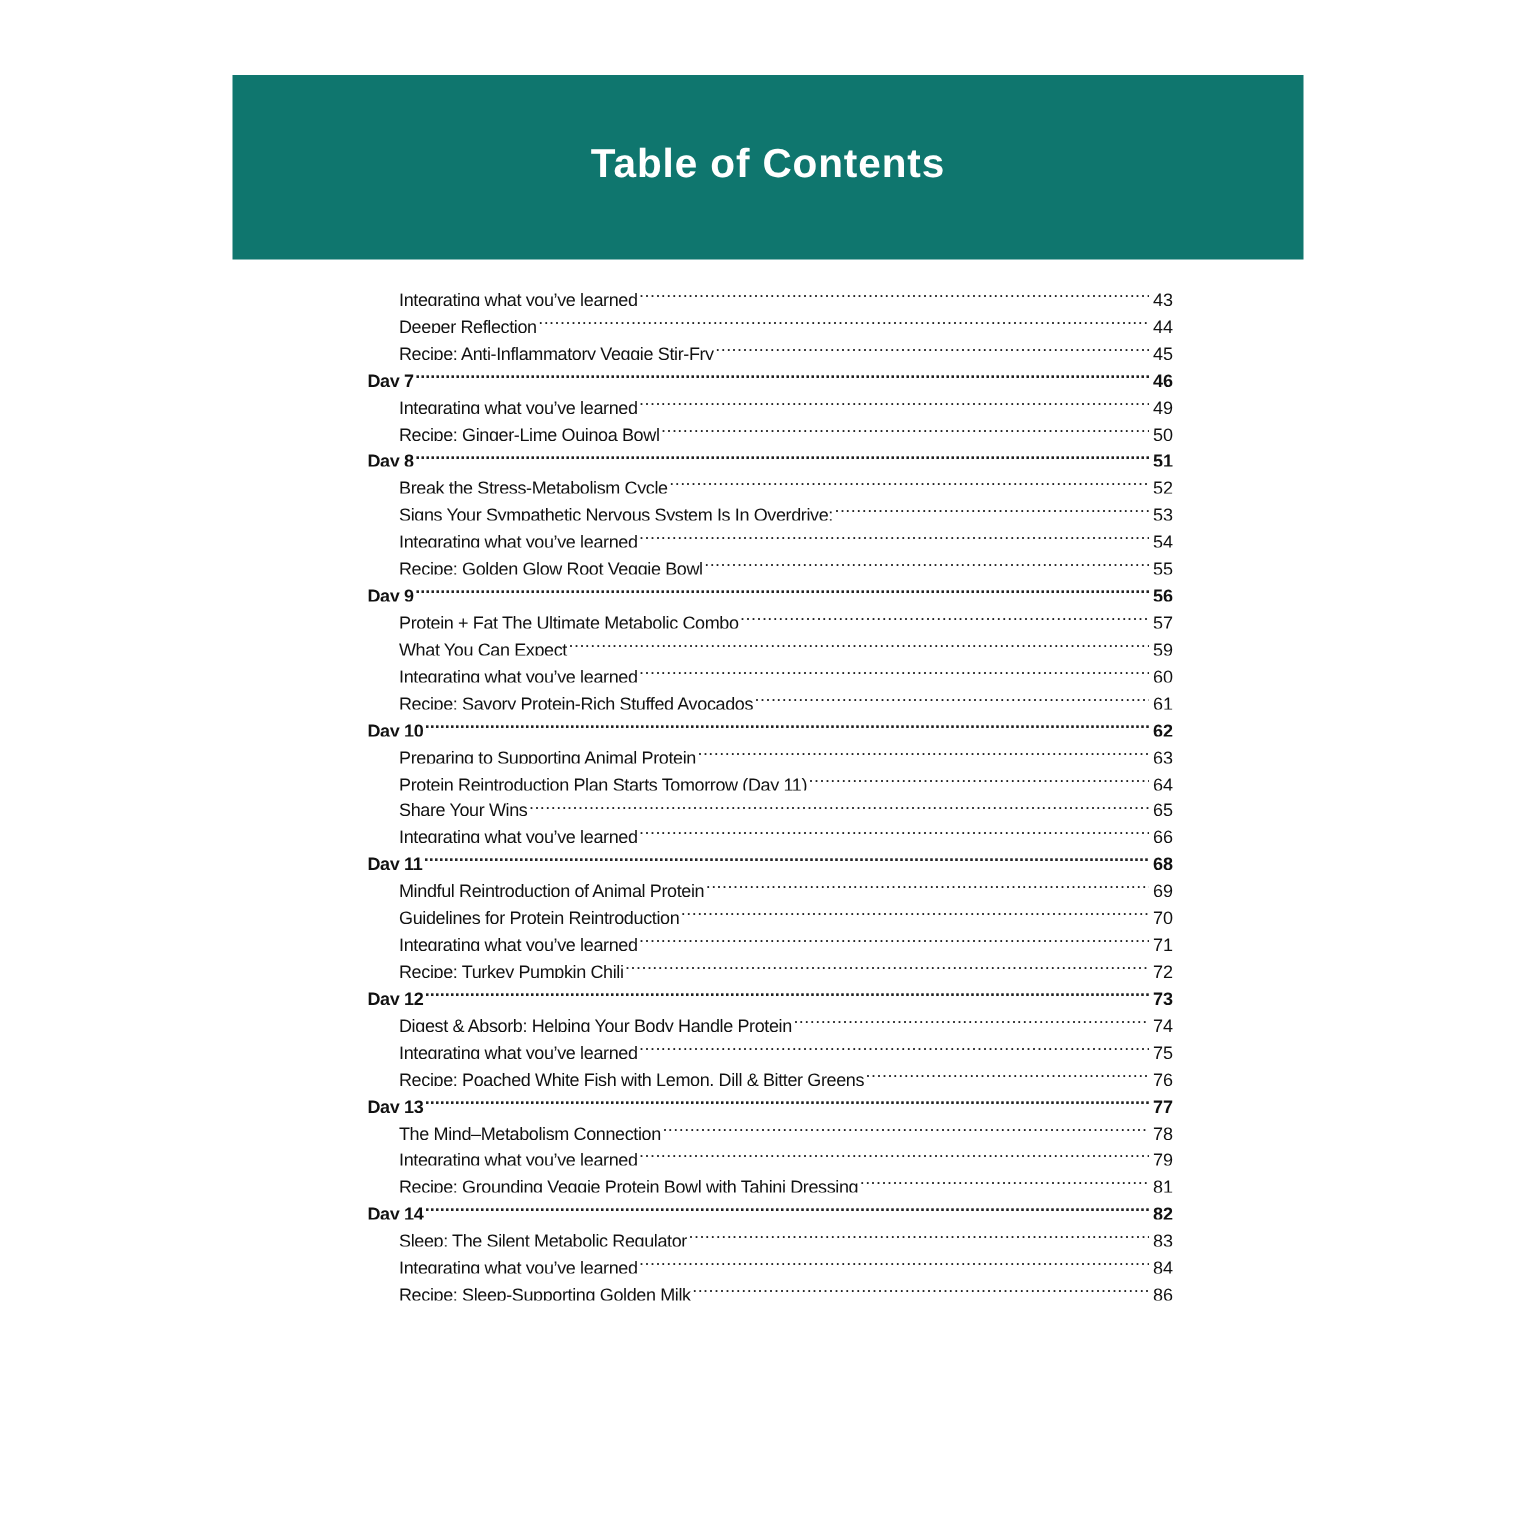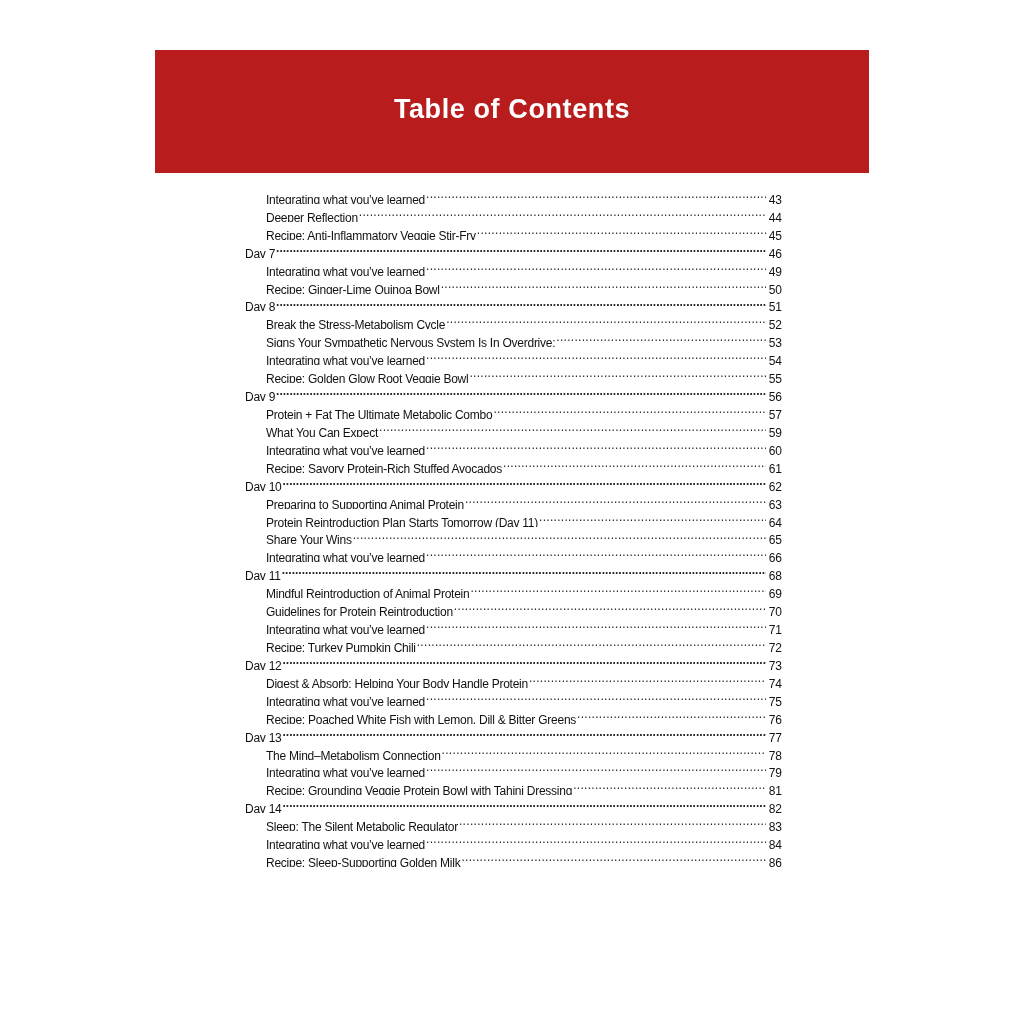--- a/index.html
+++ b/index.html
@@ -14,21 +14,21 @@
       overflow: hidden;
       font-family: "Liberation Sans", sans-serif;
       color: #111111;
     }
     .header-band {
       position: absolute;
       left: 155px;
       top: 50px;
       width: 714px;
       height: 123px;
-      background: #b91c1c;
+      background: #0f766e;
       display: flex;
       align-items: center;
       justify-content: center;
     }
     .header-title {
       color: #ffffff;
       font-family: "Liberation Sans", sans-serif;
       font-weight: bold;
       font-size: 27px;
       letter-spacing: 0.6px;
@@ -46,21 +46,21 @@
       height: 17.93px;
       line-height: 17.93px;
       font-size: 12px;
       white-space: nowrap;
       overflow: hidden;
     }
     .toc-row.sub {
       padding-left: 21px;
     }
     .toc-row.day {
-      font-weight: normal;
+      font-weight: bold;
     }
     .toc-row .label {
       flex: 0 0 auto;
       letter-spacing: -0.25px;
     }
     .toc-row .leader {
       flex: 1 1 auto;
       overflow: hidden;
       position: relative;
       height: 17.93px;

